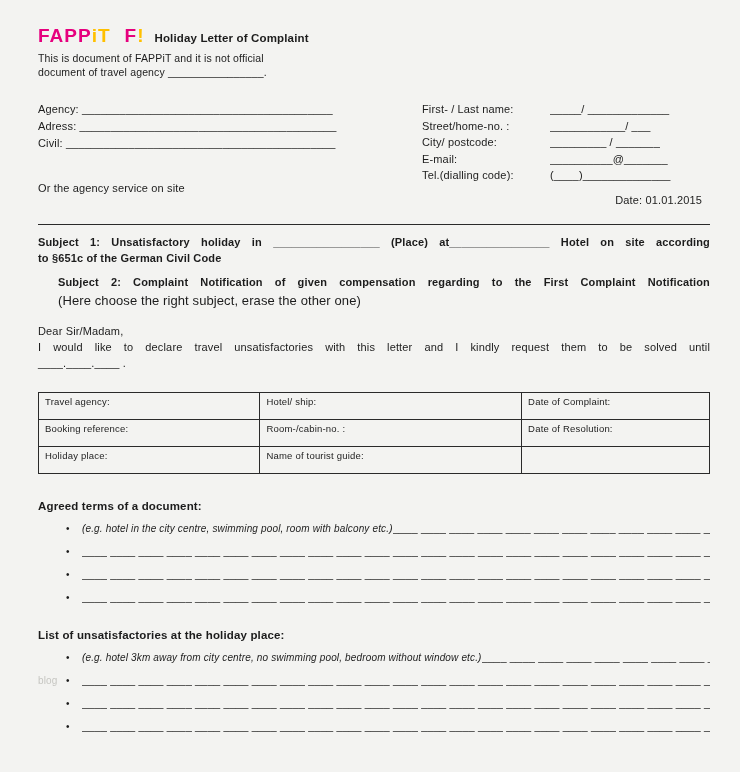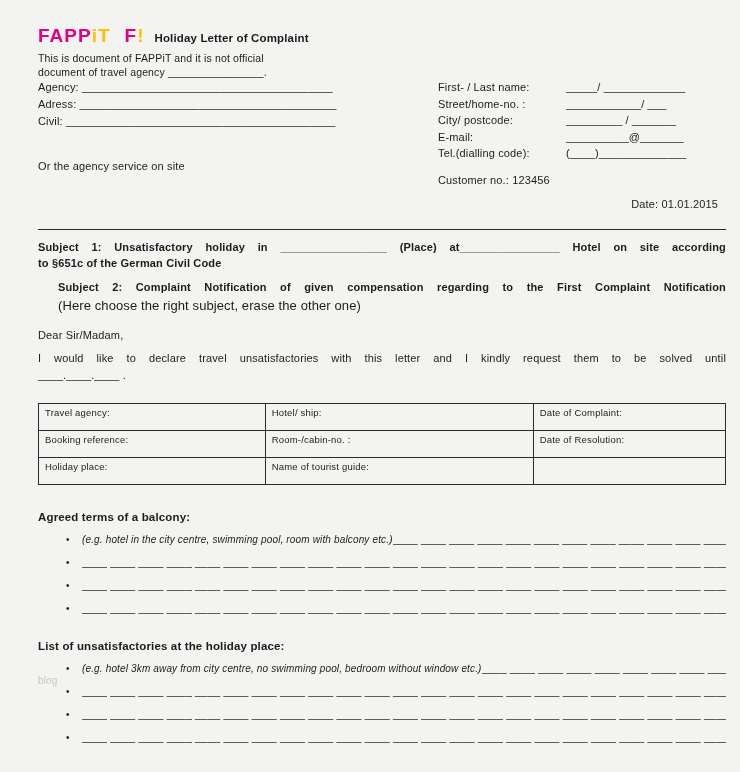--- a/index.html
+++ b/index.html
@@ -4,53 +4,53 @@
 <style>
   html,body{margin:0;padding:0;}
   body{
     width:740px;height:772px;overflow:hidden;
     background:#f3f3f1;
     font-family:"Liberation Sans","DejaVu Sans",sans-serif;
     color:#1c1c1c;
     font-size:11px;
     letter-spacing:.15px;
   }
-  .page{padding:26px 14px 10px 38px;position:relative;height:736px;box-sizing:border-box;}
+  .page{padding:26px 30px 10px 38px;position:relative;height:736px;box-sizing:border-box;}
 
   
   .logo-row{display:flex;align-items:flex-end;gap:10px;}
   .logo{font-weight:bold;font-size:19px;letter-spacing:1px;line-height:1;white-space:nowrap;}
   .lg-pink{color:#e6007e;}
   .lg-yellow{color:#ffc000;}
   .logo .mark{margin-left:14px;}
   .doc-title{font-weight:bold;font-size:11.5px;padding-bottom:1px;}
   .disclaimer{margin:7px 0 0 0;font-size:10.5px;line-height:1.3;}
 
   
-  .info-section{display:flex;gap:14px;}
+  .info-section{display:flex;margin-top:22px;gap:14px;}
   .info-left{flex:1;line-height:1.55;}
   .info-left .row{white-space:nowrap;}
   .onsite{margin-top:28px;}
   .info-right{width:288px;line-height:1.5;}
   .ir-row{display:flex;white-space:nowrap;}
   .ir-label{width:128px;flex:none;}
   .ir-value{flex:1;overflow:hidden;}
   .customer{margin-top:10px;}
   .datefield{margin-top:8px;text-align:right;padding-right:8px;}
 
   .rule{border:none;border-top:1.4px solid #2a2a2a;margin:16px 0 10px 0;}
 
   
   .subject{font-weight:bold;line-height:1.45;}
   .jline{text-align:justify;text-align-last:justify;}
   .subject2{margin-top:8px;margin-left:20px;}
   .subject-note{font-size:13px;font-weight:normal;margin-top:1px;letter-spacing:.1px;}
 
   .salutation{margin-top:14px;}
-  .intro{margin-top:9px;line-height:1.5;}
+  .intro{margin-top:2px;line-height:1.5;}
 
   
   table.ctable{width:100%;border-collapse:collapse;margin-top:20px;}
   .ctable td{
     border:1.4px solid #2a2a2a;
     font-size:9.5px;
     padding:3px 6px 12px 6px;
     vertical-align:top;
     letter-spacing:.2px;
   }
@@ -109,21 +109,20 @@
         <span class="ir-value">_________ / _______</span>
       </div>
       <div class="ir-row">
         <span class="ir-label">E-mail:</span>
         <span class="ir-value">__________@_______</span>
       </div>
       <div class="ir-row">
         <span class="ir-label">Tel.(dialling code):</span>
         <span class="ir-value">(____)______________</span>
       </div>
-      <div class="customer">Customer no.: 123456</div>
       <div class="datefield">Date: 01.01.2015</div>
     </div>
   </div>
 
   <hr class="rule">
 
   <div class="subject">
     <div class="jline">Subject 1: Unsatisfactory holiday in _________________ (Place) at________________ Hotel on site according</div>
     <div>to §651c of the German Civil Code</div>
   </div>
@@ -151,21 +150,21 @@
         <td class="c2">Date of Resolution:</td>
       </tr>
       <tr>
         <td class="c0">Holiday place:</td>
         <td class="c1">Name of tourist guide:</td>
         <td class="c2"></td>
       </tr>
     </tbody>
   </table>
 
-  <div class="sec-heading">Agreed terms of a balcony:</div>
+  <div class="sec-heading">Agreed terms of a document:</div>
   <ul class="blanks">
     <li>
       <span class="dot">•</span>
       <span class="example">(e.g. hotel in the city centre, swimming  pool,  room  with balcony  etc.)</span>
       <span class="fill">____ ____ ____ ____ ____ ____ ____ ____ ____ ____ ____ ____ ____ ____ ____ ____ ____ ____ ____ ____ ____ ____ ____ ____ ____ ____ ____ ____ ____ ____</span>
     </li>
     <li>
       <span class="dot">•</span>
       <span class="fill">____ ____ ____ ____ ____ ____ ____ ____ ____ ____ ____ ____ ____ ____ ____ ____ ____ ____ ____ ____ ____ ____ ____ ____ ____ ____ ____ ____ ____ ____</span>
     </li>

